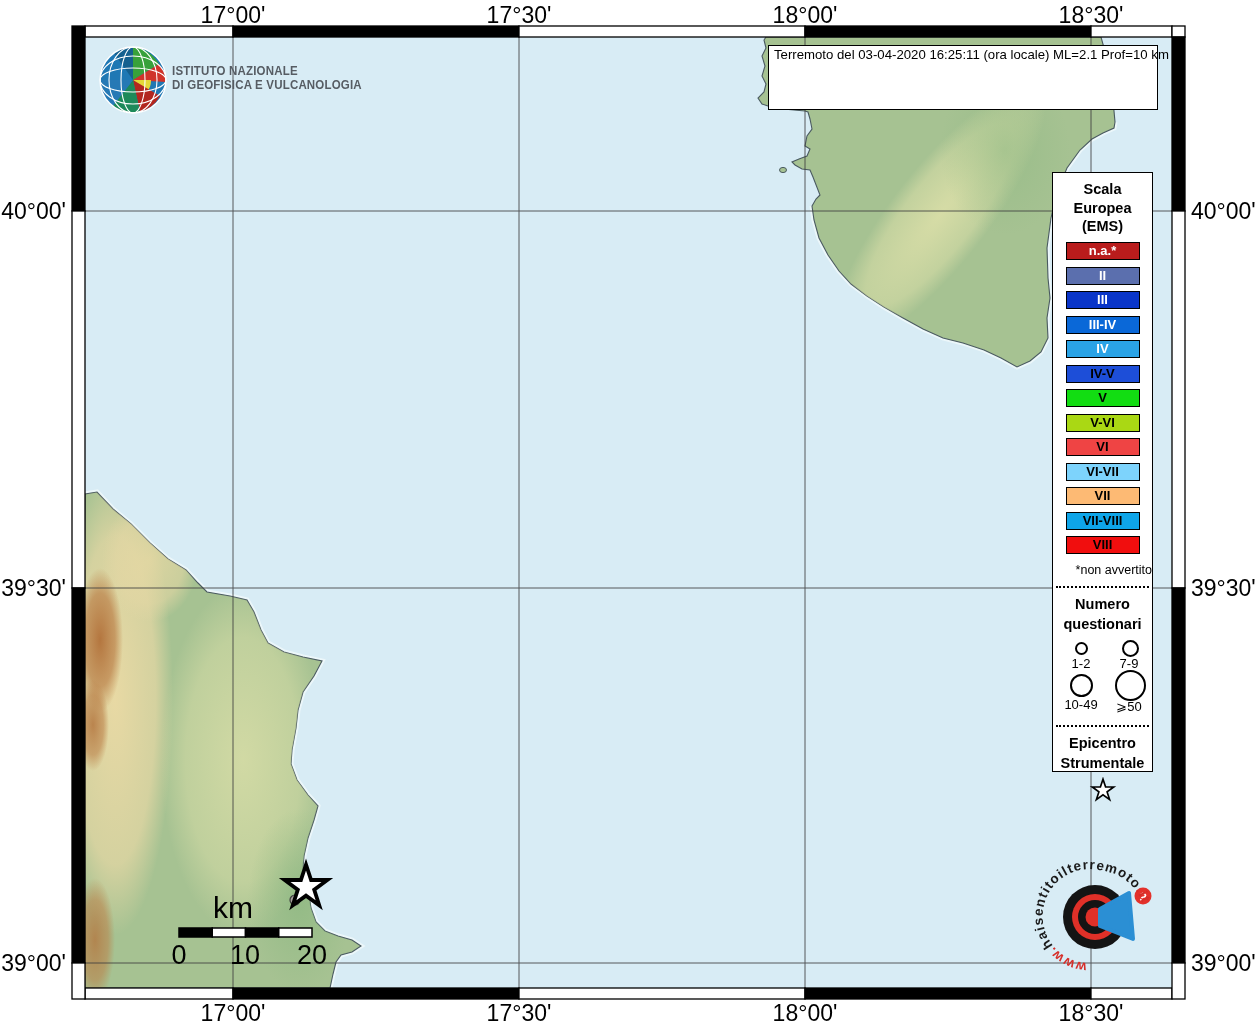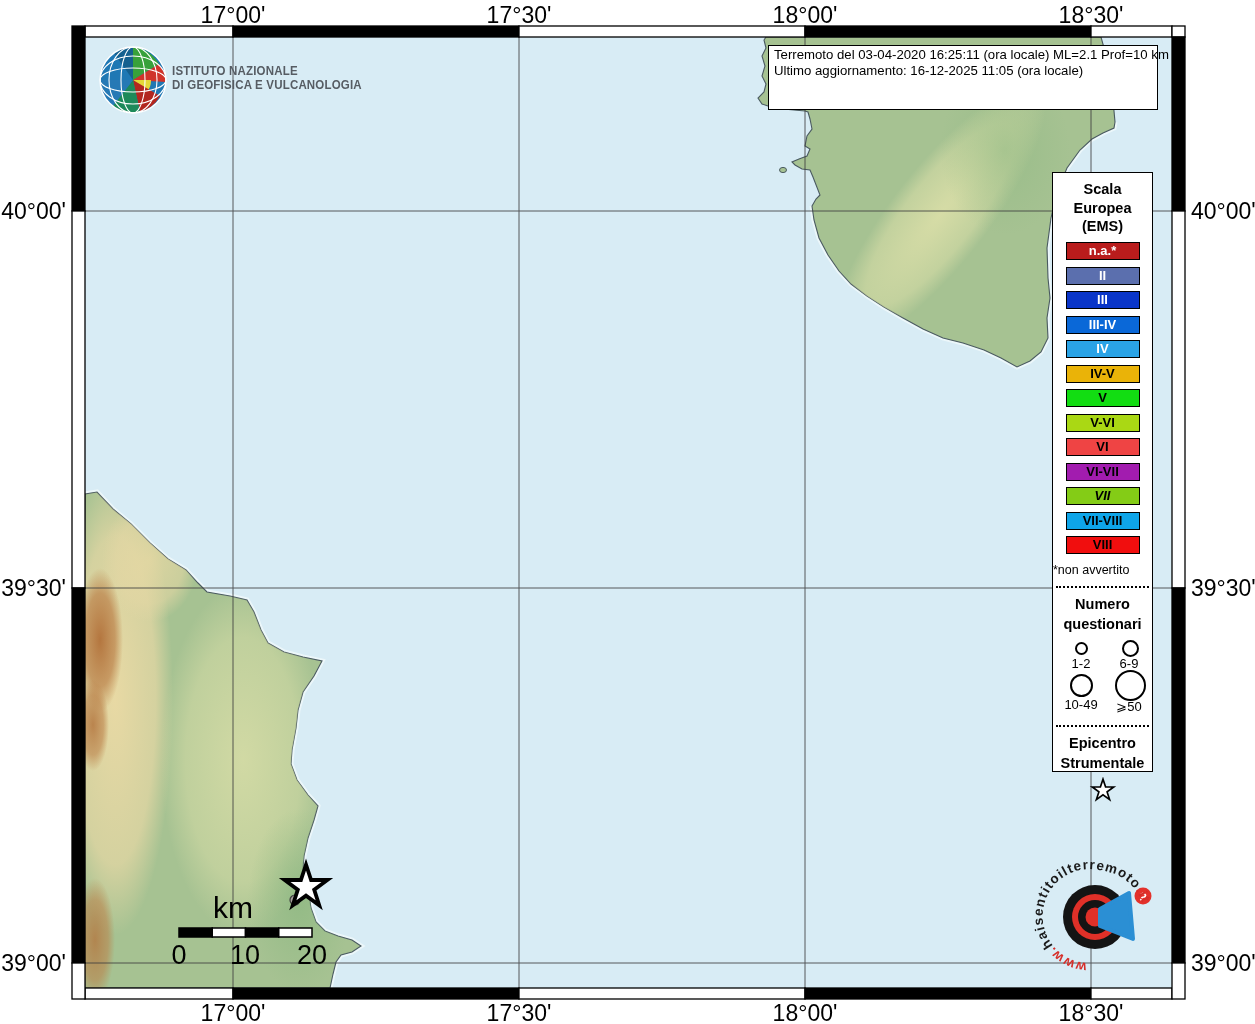--- a/index.html
+++ b/index.html
@@ -13,21 +13,21 @@
   
   #info-box{position:absolute;left:768px;top:45px;width:390px;height:65px;background:#fff;
             border:1.4px solid #000;padding:1px 5px;box-sizing:border-box;}
   #info-box div{font-size:13.2px;line-height:15.6px;color:#000;white-space:nowrap;}
   
   #legend{position:absolute;left:1052px;top:172px;width:101px;height:600px;background:#fff;
           border:1.4px solid #000;box-sizing:border-box;}
   .legend-title{font-size:14.5px;font-weight:bold;text-align:center;line-height:18.5px;margin-top:7px;}
   .swatch{width:72px;height:16px;margin:6.5px auto 0 auto;border:1.3px solid #000;
           font-size:13px;font-weight:bold;text-align:center;line-height:16px;}
-  .legend-footnote{font-size:12.5px;text-align:left;margin-top:9px;}
+  .legend-footnote{font-size:12.5px;text-align:right;margin-top:9px;}
   .dotted-divider{border:none;border-top:2px dotted #000;margin:9px 3px 0 3px;}
   .legend-subtitle{font-size:14.5px;font-weight:bold;text-align:center;line-height:20px;margin-top:6px;}
   #quest-circles{position:relative;height:80px;margin-top:2px;}
   .q-circle{position:absolute;background:#fff;border:2px solid #000;border-radius:50%;}
   .q-label{position:absolute;font-size:13px;transform:translateX(-50%);white-space:nowrap;}
   #legend-star-wrap{text-align:center;margin-top:4px;}
   
   .scale-text{position:absolute;color:#000;}
   #km-label{font-size:30px;transform:translateX(-50%);}
   .scale-tick{font-size:27px;transform:translateX(-50%);}
@@ -205,53 +205,52 @@
   <div class="axis-label axis-right" style="left:1191px;top:588px">39°30'</div>
   <div class="axis-label axis-right" style="left:1191px;top:963px">39°00'</div>
 
   <div id="ingv-text">
     <div>ISTITUTO NAZIONALE</div>
     <div>DI GEOFISICA E VULCANOLOGIA</div>
   </div>
 
   <div id="info-box">
     <div>Terremoto del 03-04-2020 16:25:11 (ora locale) ML=2.1 Prof=10 km</div>
-    <div>Ultimo aggiornamento: 16-12-2025 11:05 (ora locale)</div>
   </div>
 
   <div id="legend">
     <div class="legend-title">
       <div>Scala</div>
       <div>Europea</div>
       <div>(EMS)</div>
     </div>
     <div class="swatch" style="background: #b91c1c; color: rgb(255, 255, 255);">n.a.*</div>
     <div class="swatch" style="background: rgb(91, 111, 174); color: rgb(255, 255, 255);">II</div>
     <div class="swatch" style="background: rgb(10, 53, 200); color: rgb(255, 255, 255);">III</div>
     <div class="swatch" style="background: rgb(10, 104, 216); color: rgb(255, 255, 255);">III-IV</div>
     <div class="swatch" style="background: rgb(42, 163, 230); color: rgb(255, 255, 255);">IV</div>
-    <div class="swatch" style="background: #eab308; color: rgb(0, 0, 0);">IV-V</div>
+    <div class="swatch" style="background: #1d4ed8; color: rgb(0, 0, 0);">IV-V</div>
     <div class="swatch" style="background: rgb(18, 221, 18); color: rgb(0, 0, 0);">V</div>
     <div class="swatch" style="background: rgb(170, 216, 20); color: rgb(0, 0, 0);">V-VI</div>
     <div class="swatch" style="background: #ef4444; color: rgb(0, 0, 0);">VI</div>
-    <div class="swatch" style="background: #a21caf; color: rgb(0, 0, 0);">VI-VII</div>
-    <div class="swatch" style="background: #84cc16; color: rgb(0, 0, 0); font-style: italic;">VII</div>
+    <div class="swatch" style="background: #7dd3fc; color: rgb(0, 0, 0);">VI-VII</div>
+    <div class="swatch" style="background: #fdba74; color: rgb(0, 0, 0);">VII</div>
     <div class="swatch" style="background: #0ea5e9; color: rgb(0, 0, 0);">VII-VIII</div>
     <div class="swatch" style="background: rgb(241, 14, 14); color: rgb(0, 0, 0);">VIII</div>
     <div class="legend-footnote">*non avvertito</div>
     <hr class="dotted-divider">
     <div class="legend-subtitle">
       <div>Numero</div>
       <div>questionari</div>
     </div>
     <div id="quest-circles">
       <div class="q-circle" style="left:22px;top:6px;width:9px;height:9px"></div>
       <div class="q-circle" style="left:69px;top:4px;width:13px;height:13px"></div>
       <div class="q-label" style="left:28px;top:20px">1-2</div>
-      <div class="q-label" style="left:76px;top:20px">6-9</div>
+      <div class="q-label" style="left:76px;top:20px">7-9</div>
       <div class="q-circle" style="left:17px;top:38px;width:19px;height:19px"></div>
       <div class="q-circle" style="left:62px;top:34px;width:27px;height:27px"></div>
       <div class="q-label" style="left:28px;top:61px">10-49</div>
       <div class="q-label" style="left:76px;top:63px">⩾50</div>
     </div>
     <hr class="dotted-divider">
     <div class="legend-subtitle">
       <div>Epicentro</div>
       <div>Strumentale</div>
     </div>

